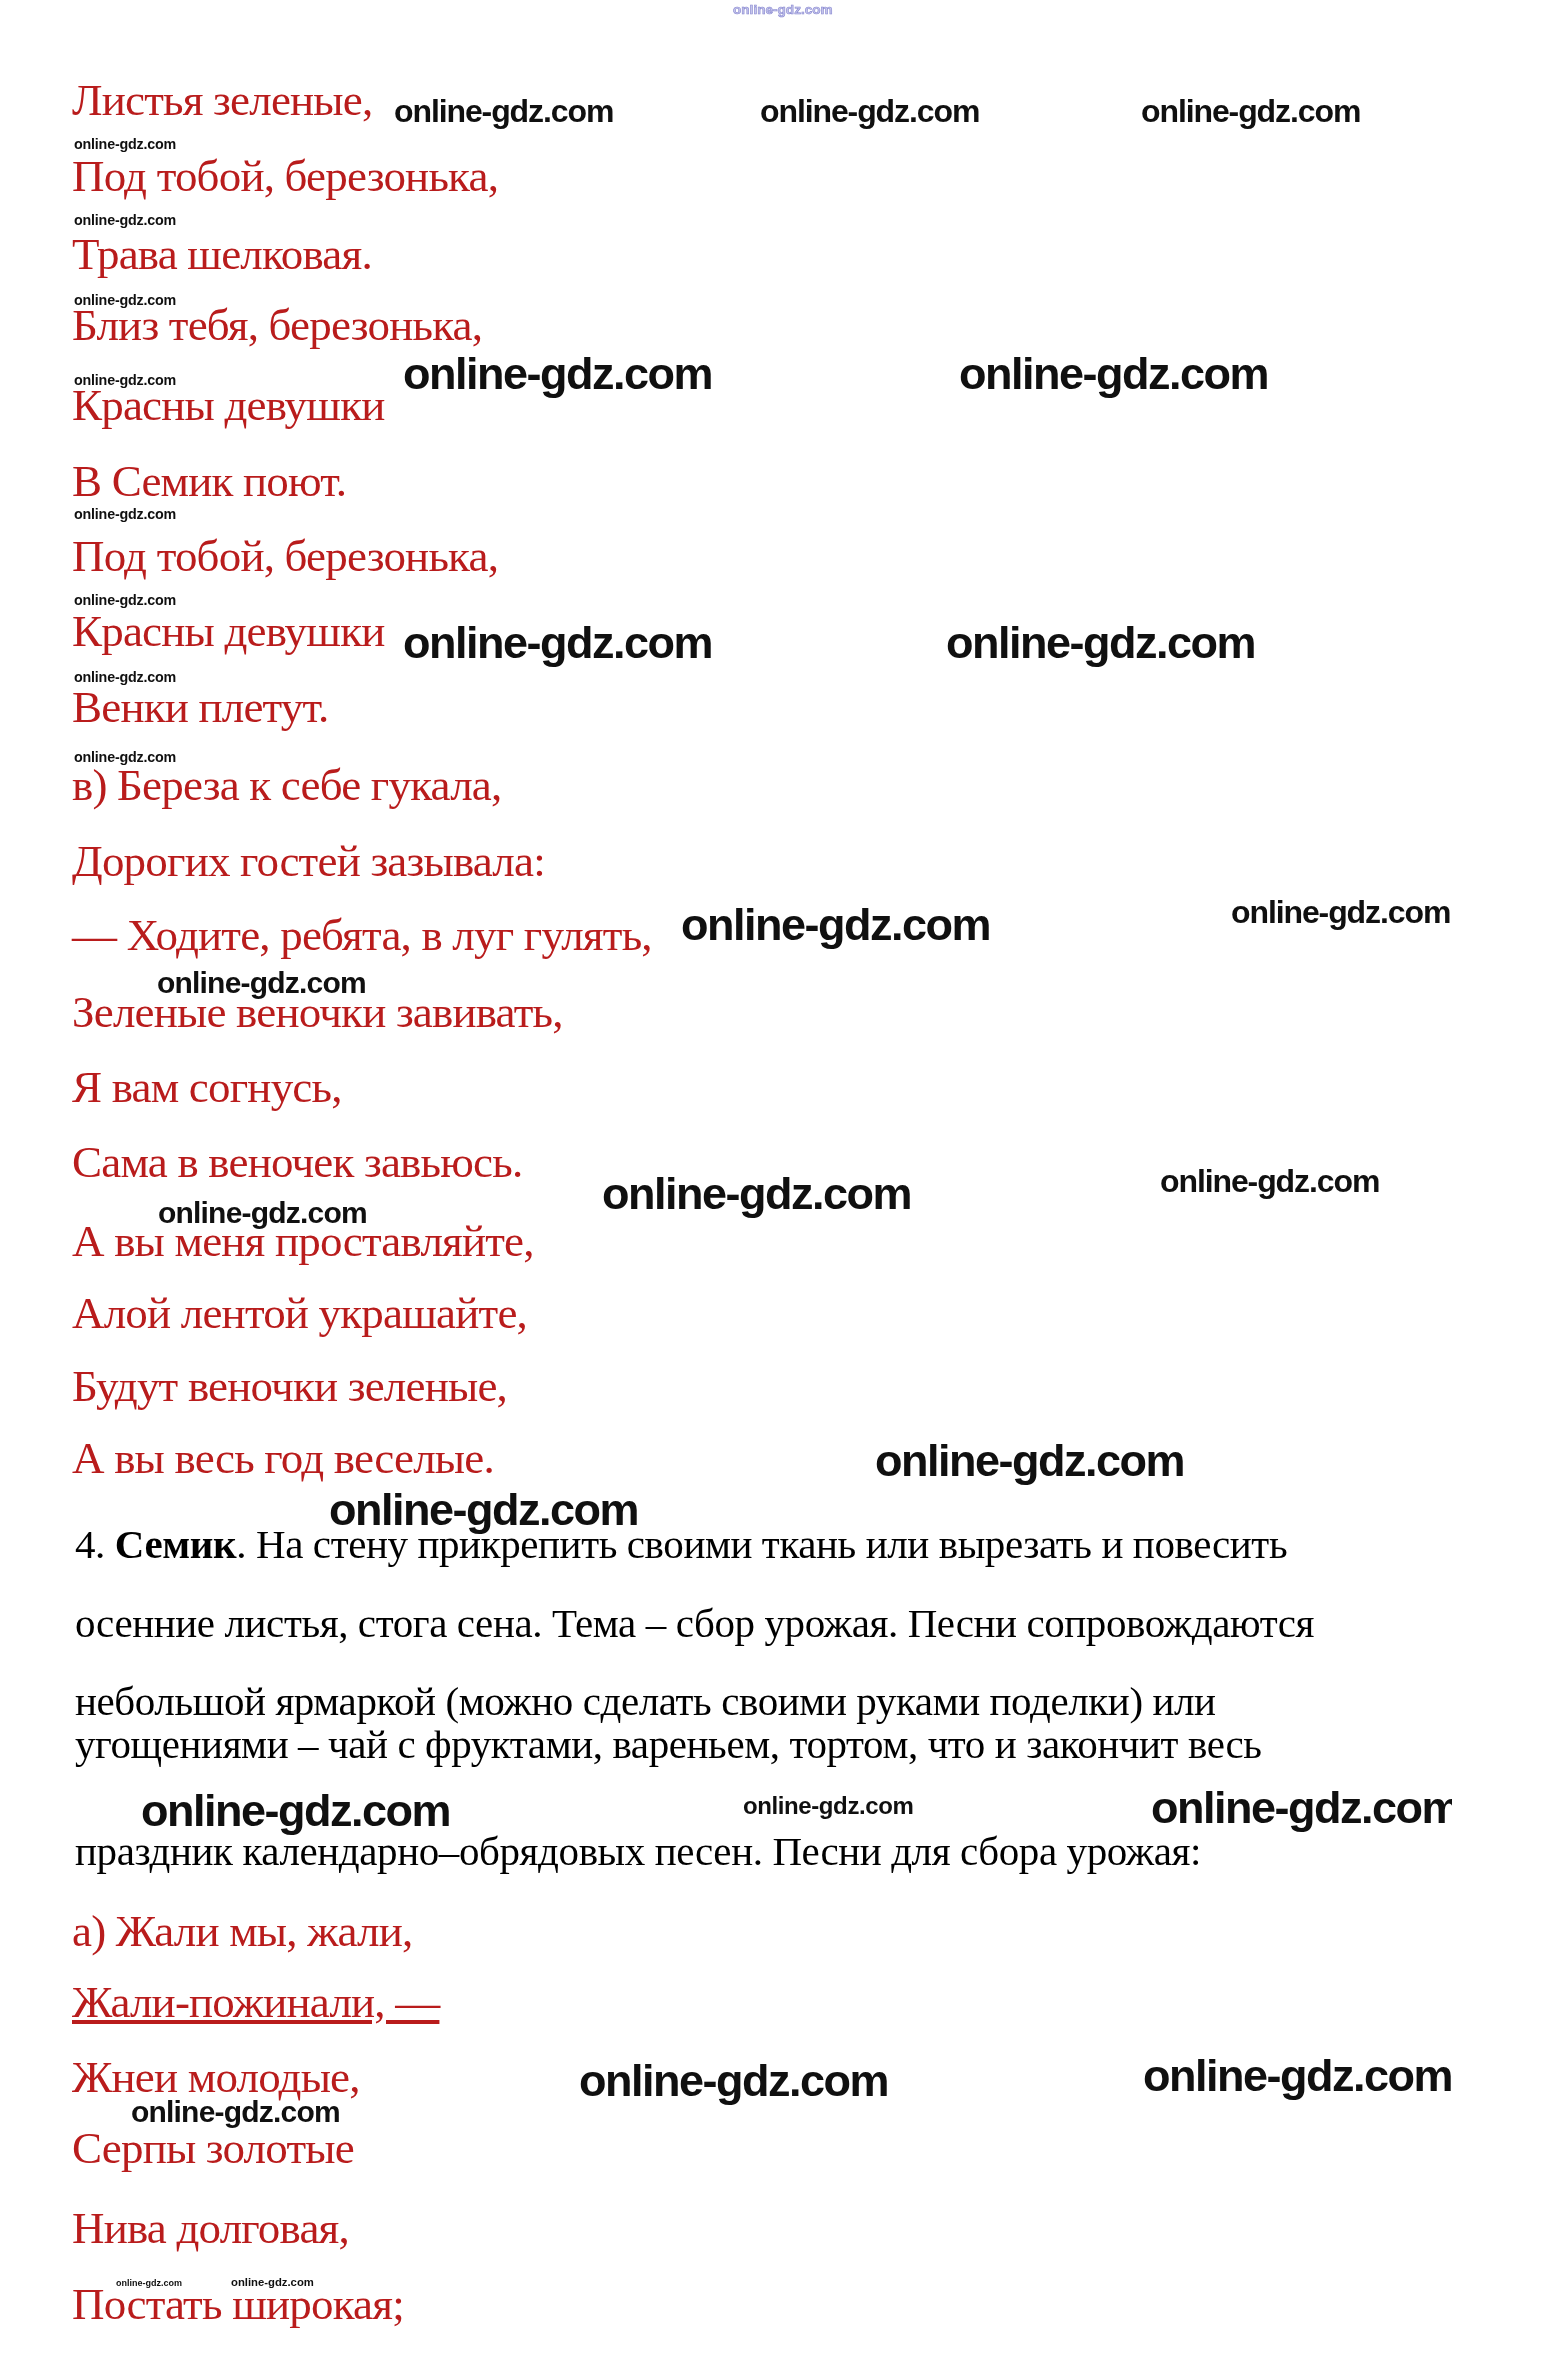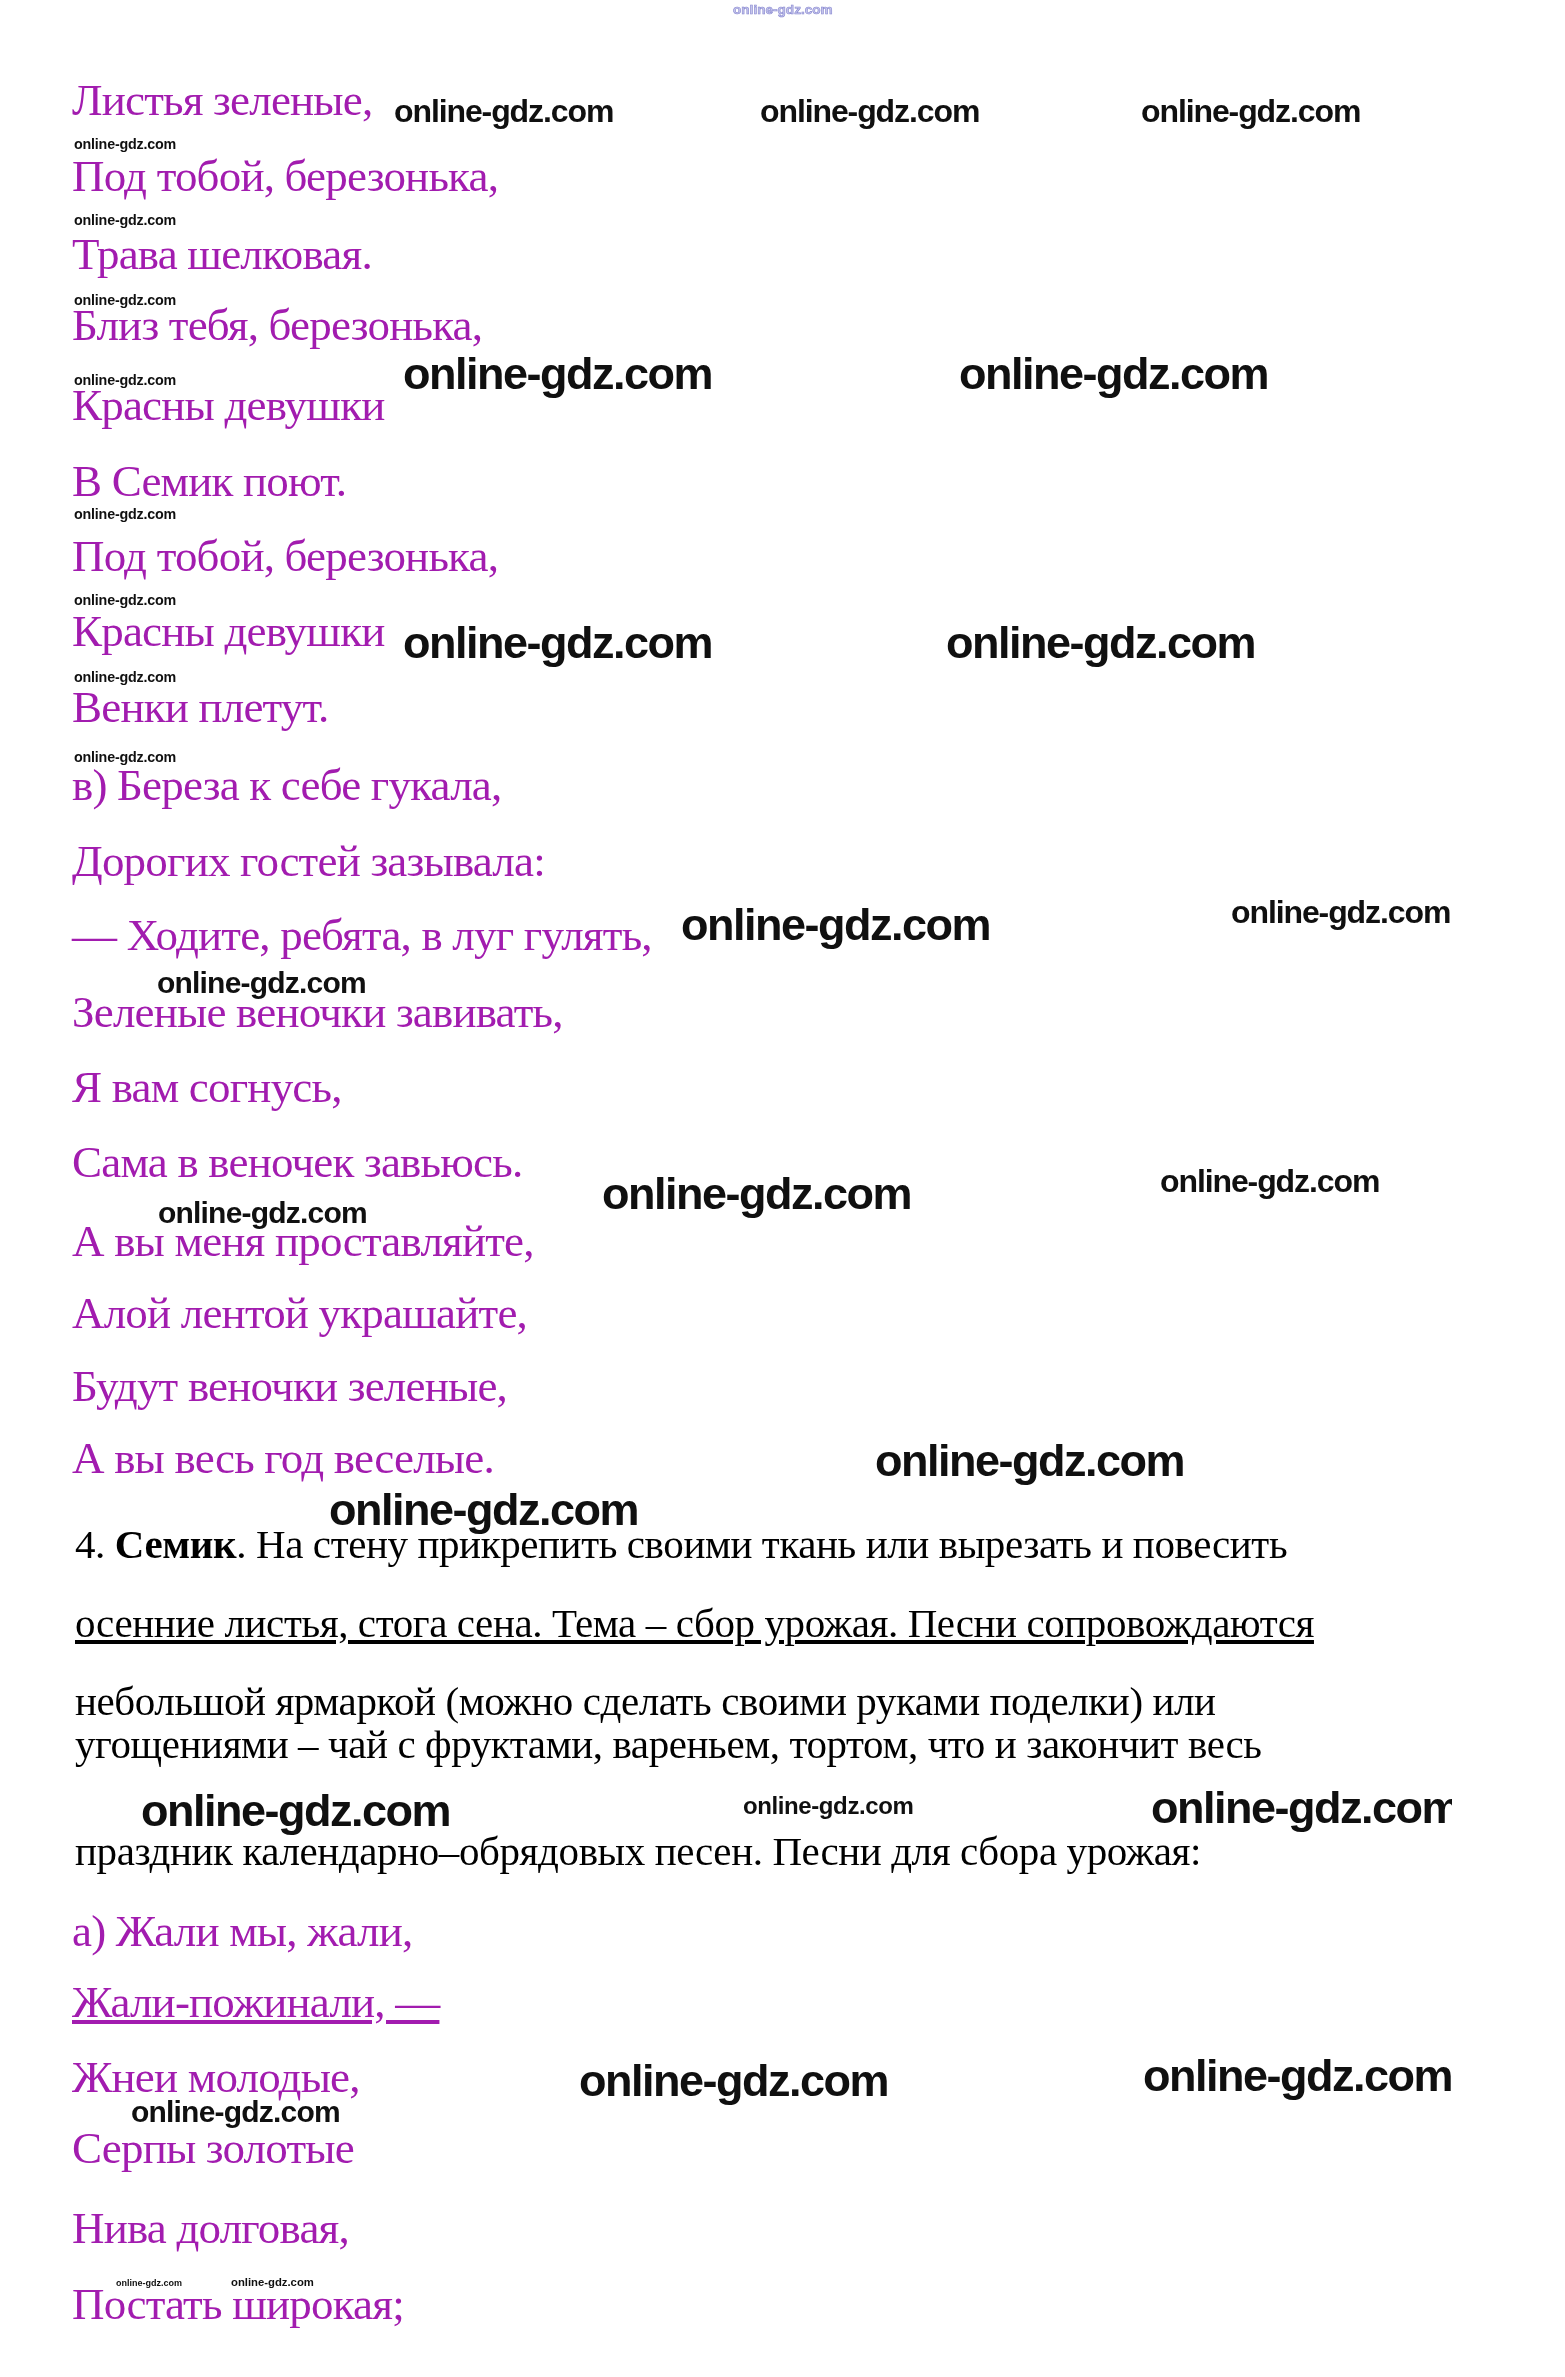--- a/index.html
+++ b/index.html
@@ -7,21 +7,21 @@
   .page {
     position:relative;
     width:1452px;
     height:2377px;
     background:#ffffff;
     overflow:hidden;
   }
   .item { position:absolute; white-space:nowrap; line-height:1; }
   .serif-line {
     font-family:"Liberation Serif","DejaVu Serif",serif;
-    font-size:45px; color:#a21caf; letter-spacing:-0.8px;
+    font-size:45px; color:#b91c1c; letter-spacing:-0.8px;
   }
   .para-line {
     font-family:"Liberation Serif","DejaVu Serif",serif;
     font-size:41px; color:#000000; letter-spacing:-0.4px;
   }
   .para-line .bold { font-weight:bold; }
   .wm {
     font-family:"Liberation Sans","DejaVu Sans",sans-serif;
     color:#101010; font-weight:700;
   }
@@ -81,21 +81,21 @@
       <div class="item wm wm-xl" style="left: 602px; top: 1171px;">online-gdz.com</div>
       <div class="item wm wm-lg" style="left: 1160px; top: 1165px;">online-gdz.com</div>
       <div class="item wm wm-mid" style="left: 158px; top: 1198px;">online-gdz.com</div>
       <div class="item serif-line" style="left: 72px; top: 1219px;">А вы меня проставляйте,</div>
       <div class="item serif-line" style="left: 72px; top: 1291px;">Алой лентой украшайте,</div>
       <div class="item serif-line" style="left: 72px; top: 1364px;">Будут веночки зеленые,</div>
       <div class="item serif-line" style="left: 72px; top: 1436px;">А вы весь год веселые.</div>
       <div class="item wm wm-xl" style="left: 875px; top: 1438px;">online-gdz.com</div>
       <div class="item wm wm-xl" style="left: 329px; top: 1487px;">online-gdz.com</div>
       <div class="item para-line" style="left: 75px; top: 1524px;"><span>4. </span><span class="bold">Семик</span><span>. На стену прикрепить своими ткань или вырезать и повесить</span></div>
-      <div class="item para-line" style="left: 75px; top: 1603px; text-decoration: underline;">осенние листья, стога сена. Тема – сбор урожая. Песни сопровождаются</div>
+      <div class="item para-line" style="left: 75px; top: 1603px;">осенние листья, стога сена. Тема – сбор урожая. Песни сопровождаются</div>
       <div class="item para-line" style="left: 75px; top: 1681px;">небольшой ярмаркой (можно сделать своими руками поделки) или</div>
       <div class="item para-line" style="left: 75px; top: 1724px;">угощениями – чай с фруктами, вареньем, тортом, что и закончит весь</div>
       <div class="item wm wm-xl" style="left: 141px; top: 1788px;">online-gdz.com</div>
       <div class="item wm wm-sm" style="left: 743px; top: 1794px;">online-gdz.com</div>
       <div class="item wm wm-xl" style="left: 1151px; top: 1785px;">online-gdz.com</div>
       <div class="item para-line" style="left: 75px; top: 1831px;">праздник календарно–обрядовых песен. Песни для сбора урожая:</div>
       <div class="item serif-line" style="left: 72px; top: 1909px;">а) Жали мы, жали,</div>
       <div class="item serif-line" style="left: 72px; top: 1980px; text-decoration: underline;">Жали-пожинали, —</div>
       <div class="item serif-line" style="left: 72px; top: 2055px;">Жнеи молодые,</div>
       <div class="item wm wm-xl" style="left: 579px; top: 2058px;">online-gdz.com</div>

